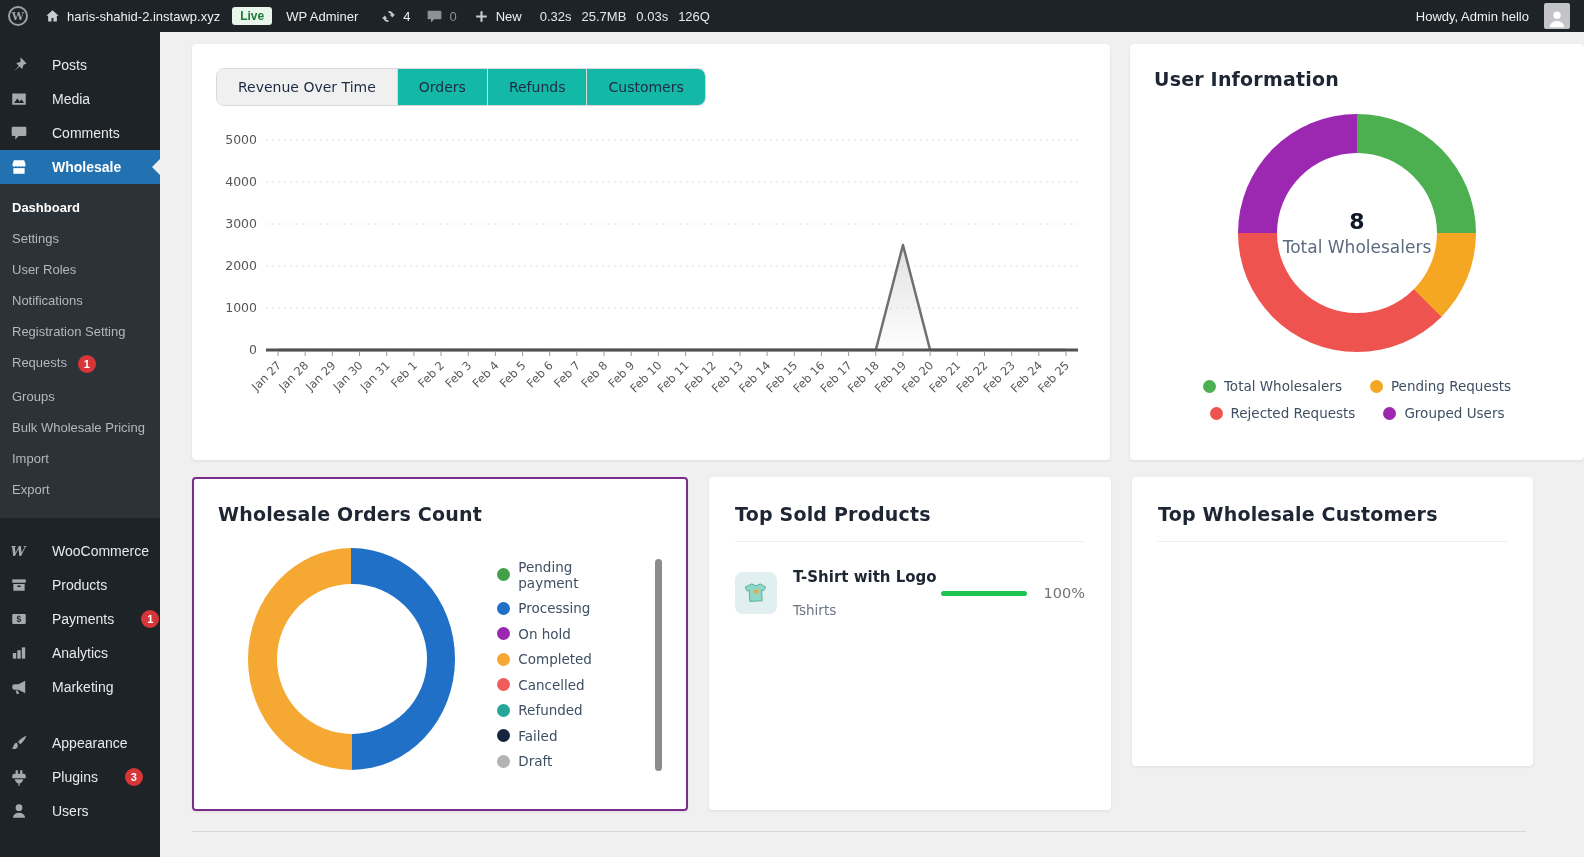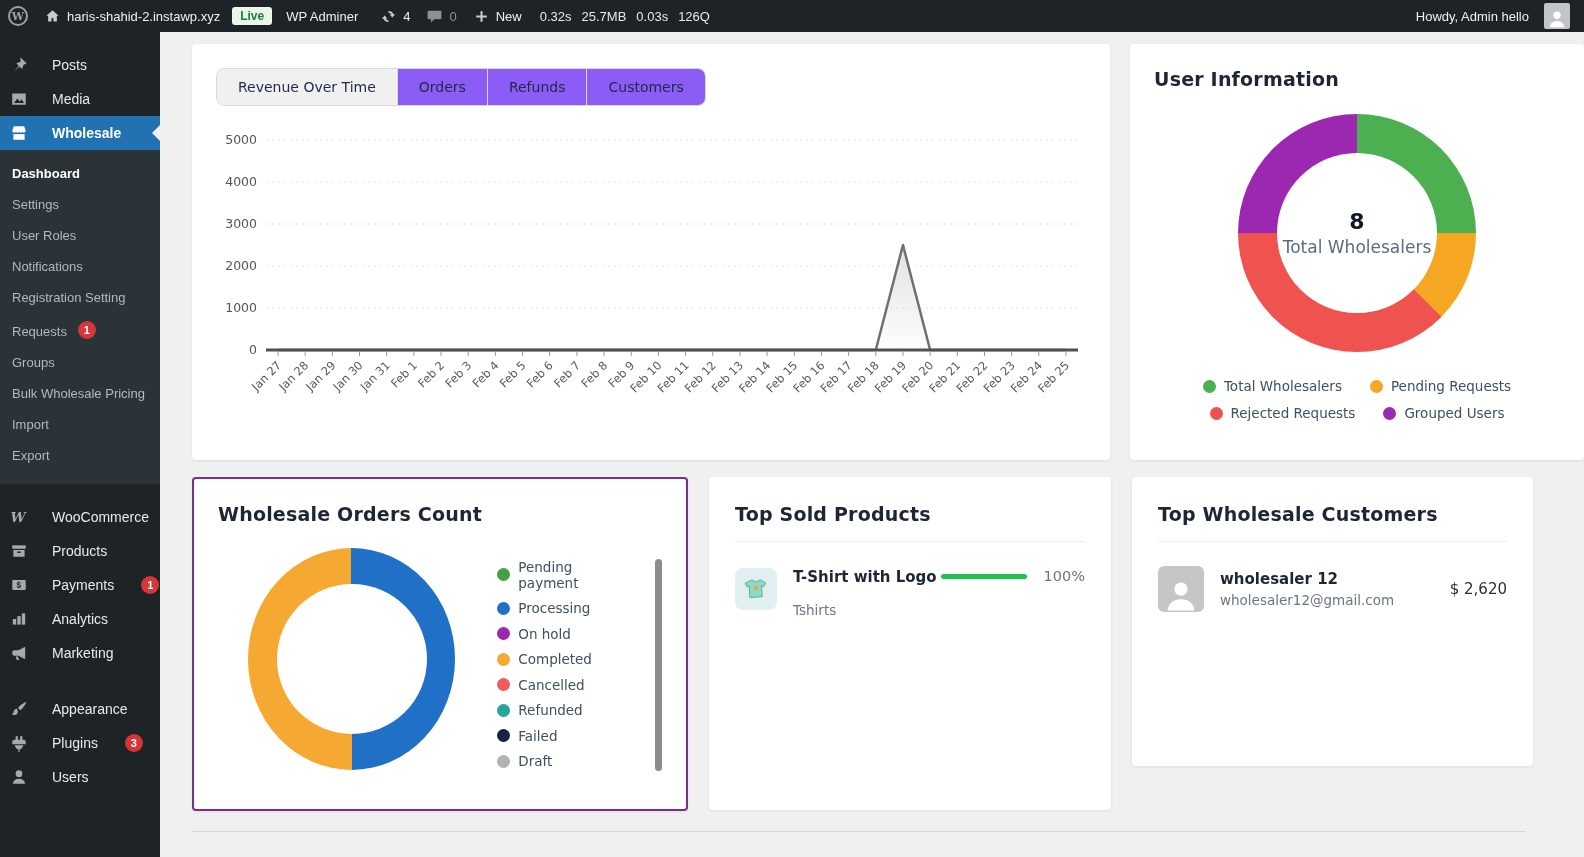--- a/index.html
+++ b/index.html
@@ -45,21 +45,21 @@
   .menu-item{display:flex;align-items:center;gap:24px;padding:8px 10px;position:relative;cursor:pointer}
   .menu-icon{width:18px;height:18px;flex:0 0 18px}
   .menu-icon svg{width:18px;height:18px;fill:#a7aaad;display:block}
   .menu-item.active{background:#2271b1;color:#fff;font-weight:bold}
   .menu-item.active .menu-icon svg{fill:#fff}
   .menu-item.active::after{
     content:"";position:absolute;right:0;top:50%;margin-top:-8px;
     border:8px solid transparent;border-right-color:#f0f0f1;
   }
   .submenu{background:#2c3338;padding:8px 0 13px;font-size:13px}
-  .submenu-item{padding:8px 12px;color:#b2b8bd;cursor:pointer;display:flex;align-items:flex-end;gap:8px}
+  .submenu-item{padding:8px 12px;color:#b2b8bd;cursor:pointer;display:flex;align-items:flex-start;gap:8px}
   .submenu-item.current{color:#fff;font-weight:bold}
   .menu-sect{margin-top:16px}
   .sect-gap{margin-top:22px}
   .badge{
     background:#d63638;color:#fff;border-radius:50%;min-width:18px;height:18px;line-height:18px;
     text-align:center;font-size:11px;font-weight:bold;padding:0 2px;box-sizing:border-box;margin-left:3px;
   }
   
   .main{margin:32px 0 0 160px;padding:12px 0 0 32px;box-sizing:border-box}
   .card{background:#fff;border-radius:4px;box-shadow:0 1px 3px rgba(0,0,0,.08);box-sizing:border-box}
@@ -71,21 +71,21 @@
   .card-products{width:402px;height:333px;padding:26px}
   .card-customers{width:401px;height:289px;padding:26px}
   .card-title{
     font-family:"DejaVu Sans",sans-serif;font-size:19px;font-weight:bold;color:#1e2533;letter-spacing:.2px;
   }
   .title-underline{padding-bottom:16px;border-bottom:1px solid #efefef}
   .bottom-divider{width:1334px;border-top:1px solid #d8d8db;margin-top:20px;height:0}
   
   .tabs{display:inline-flex;border:1px solid #d9d9d9;border-radius:8px;overflow:hidden;background:#fff}
   .tab{
-    font-family:"DejaVu Sans",sans-serif;font-size:14px;color:#1f2a44;background:#8b5cf6;
+    font-family:"DejaVu Sans",sans-serif;font-size:14px;color:#1f2a44;background:#14b8a6;
     border:none;border-right:1px solid #d9d9d9;padding:10px 21px;cursor:pointer;
   }
   .tab:last-child{border-right:none}
   .tab.active{background:#f0f0f1}
   #revenue-chart{margin-top:18px}
   
   .donut{border-radius:50%;position:relative}
   .donut-hole{position:absolute;background:#fff;border-radius:50%;left:50%;top:50%;transform:translate(-50%,-50%)}
   .donut-wrap{position:relative;width:238px;margin:24px auto 0}
   .donut-center{
@@ -98,21 +98,21 @@
     display:flex;flex-wrap:wrap;justify-content:center;margin:26px auto 0;
     column-gap:28px;row-gap:11px;max-width:370px;
   }
   .legend-item{display:flex;align-items:center;gap:8px;font-family:"DejaVu Sans",sans-serif;font-size:13.5px;color:#3f4f63}
   .dot{width:13px;height:13px;border-radius:50%;flex:0 0 13px}
   .orders-body{display:flex;align-items:center;margin-top:22px}
   #orders-donut{margin-left:30px}
   .orders-legend{margin-left:42px;margin-top:10px;display:flex;flex-direction:column;gap:9.5px}
   .scrollbar{width:7px;height:212px;background:#8c8c8c;border-radius:4px;margin-left:28px;margin-top:12px}
   
-  .prod-row{display:flex;align-items:flex-start;margin-top:26px}
+  .prod-row{display:flex;align-items:center;margin-top:26px}
   .thumb{width:42px;height:42px;border-radius:8px;background:#e1eff1;display:flex;align-items:center;justify-content:center}
   .thumb svg{width:28px;height:28px;display:block}
   .prod-info{margin-left:16px}
   .prod-name{font-family:"DejaVu Sans",sans-serif;font-weight:bold;font-size:15px;color:#1e2533}
   .prod-cat{font-size:13.5px;color:#6b7684;margin-top:16px;font-family:"DejaVu Sans",sans-serif}
   .bar-group{margin-left:auto;display:flex;align-items:center;gap:17px}
   .pbar{width:86px;height:5px;border-radius:3px;background:#1dc451}
   .pct{font-size:14.5px;color:#737373;font-family:"DejaVu Sans",sans-serif}
   
   .cust-row{display:flex;align-items:center;margin-top:24px}
@@ -196,20 +196,28 @@
       </span>
       <span class="menu-label">Posts</span>
     </div>
     <div class="menu-item">
       <span class="menu-icon">
         <svg viewBox="0 0 16 16">
           <path fill-rule="evenodd" d="M2 3h12v10H2zm1.5 8.5l3-4 2.2 2.7 1.6-1.9 2.2 3.2z"></path>
         </svg>
       </span>
       <span class="menu-label">Media</span>
+    </div>
+    <div class="menu-item">
+      <span class="menu-icon">
+        <svg viewBox="0 0 16 16">
+          <path d="M13.5 2.5h-11a1 1 0 0 0-1 1v6.2a1 1 0 0 0 1 1h2.2v3l3.1-3h5.7a1 1 0 0 0 1-1V3.5a1 1 0 0 0-1-1z"></path>
+        </svg>
+      </span>
+      <span class="menu-label">Comments</span>
     </div>
     <div class="menu-item active">
       <span class="menu-icon">
         <svg viewBox="0 0 16 16">
           <path d="M2.1 5.7L3.4 2h9.2l1.3 3.7c.1 1.1-.6 2-1.6 2-.6 0-1.1-.3-1.4-.7-.3.4-.8.7-1.4.7s-1.1-.3-1.5-.7c-.3.4-.8.7-1.4.7s-1.1-.3-1.4-.7c-.3.4-.9.7-1.5.7-1 0-1.7-.9-1.6-2z"></path>
           <path d="M3 9h10v5H3z"></path>
         </svg>
       </span>
       <span class="menu-label">Wholesale</span>
     </div>
@@ -510,30 +518,17 @@
         </span>
         <span class="bar-group">
           <span class="pbar"></span>
           <span class="pct" id="prod-pct">100%</span>
         </span>
       </div>
     </div>
 
     <div class="card card-customers">
       <div class="card-title title-underline">Top Wholesale Customers</div>
-      <div class="cust-row">
-        <span class="avatar">
-          <svg viewBox="0 0 24 24">
-              <circle cx="12" cy="9.5" r="4.2" fill="#fff"></circle>
-              <path d="M3.5 23c.7-4.6 3.8-7 8.5-7s7.8 2.4 8.5 7z" fill="#fff"></path>
-            </svg>
-        </span>
-        <span class="cust-info">
-          <div class="cust-name">wholesaler 12</div>
-          <div class="cust-email">wholesaler12@gmail.com</div>
-        </span>
-        <span class="amount">$ 2,620</span>
-      </div>
     </div>
   </div>
 
   <div class="bottom-divider"></div>
 </div>
 
 </body></html>

